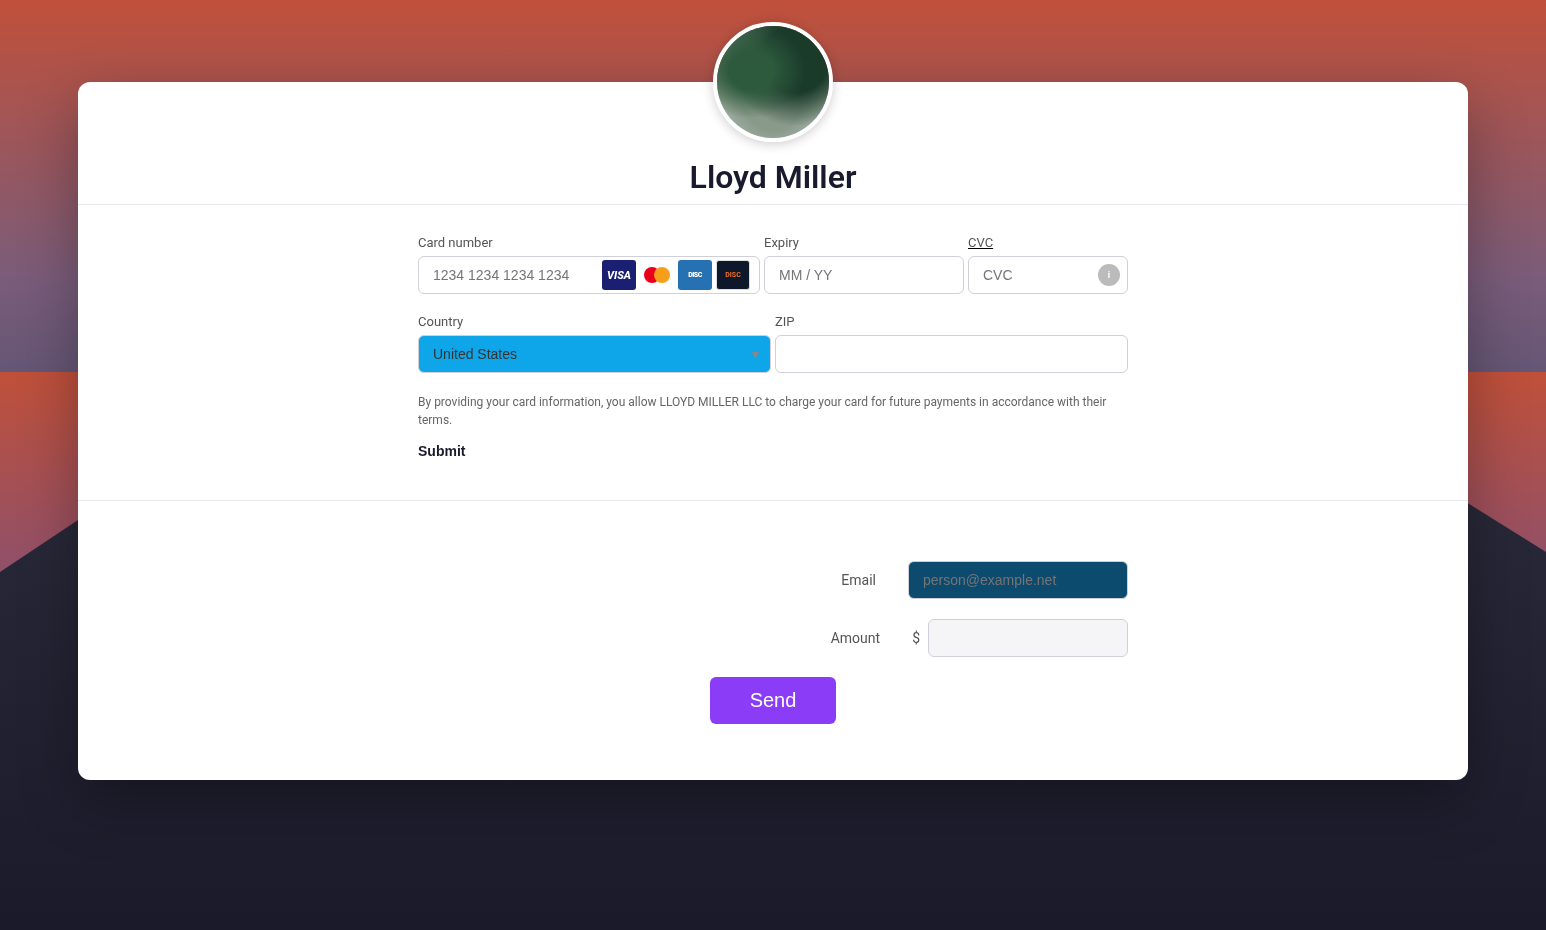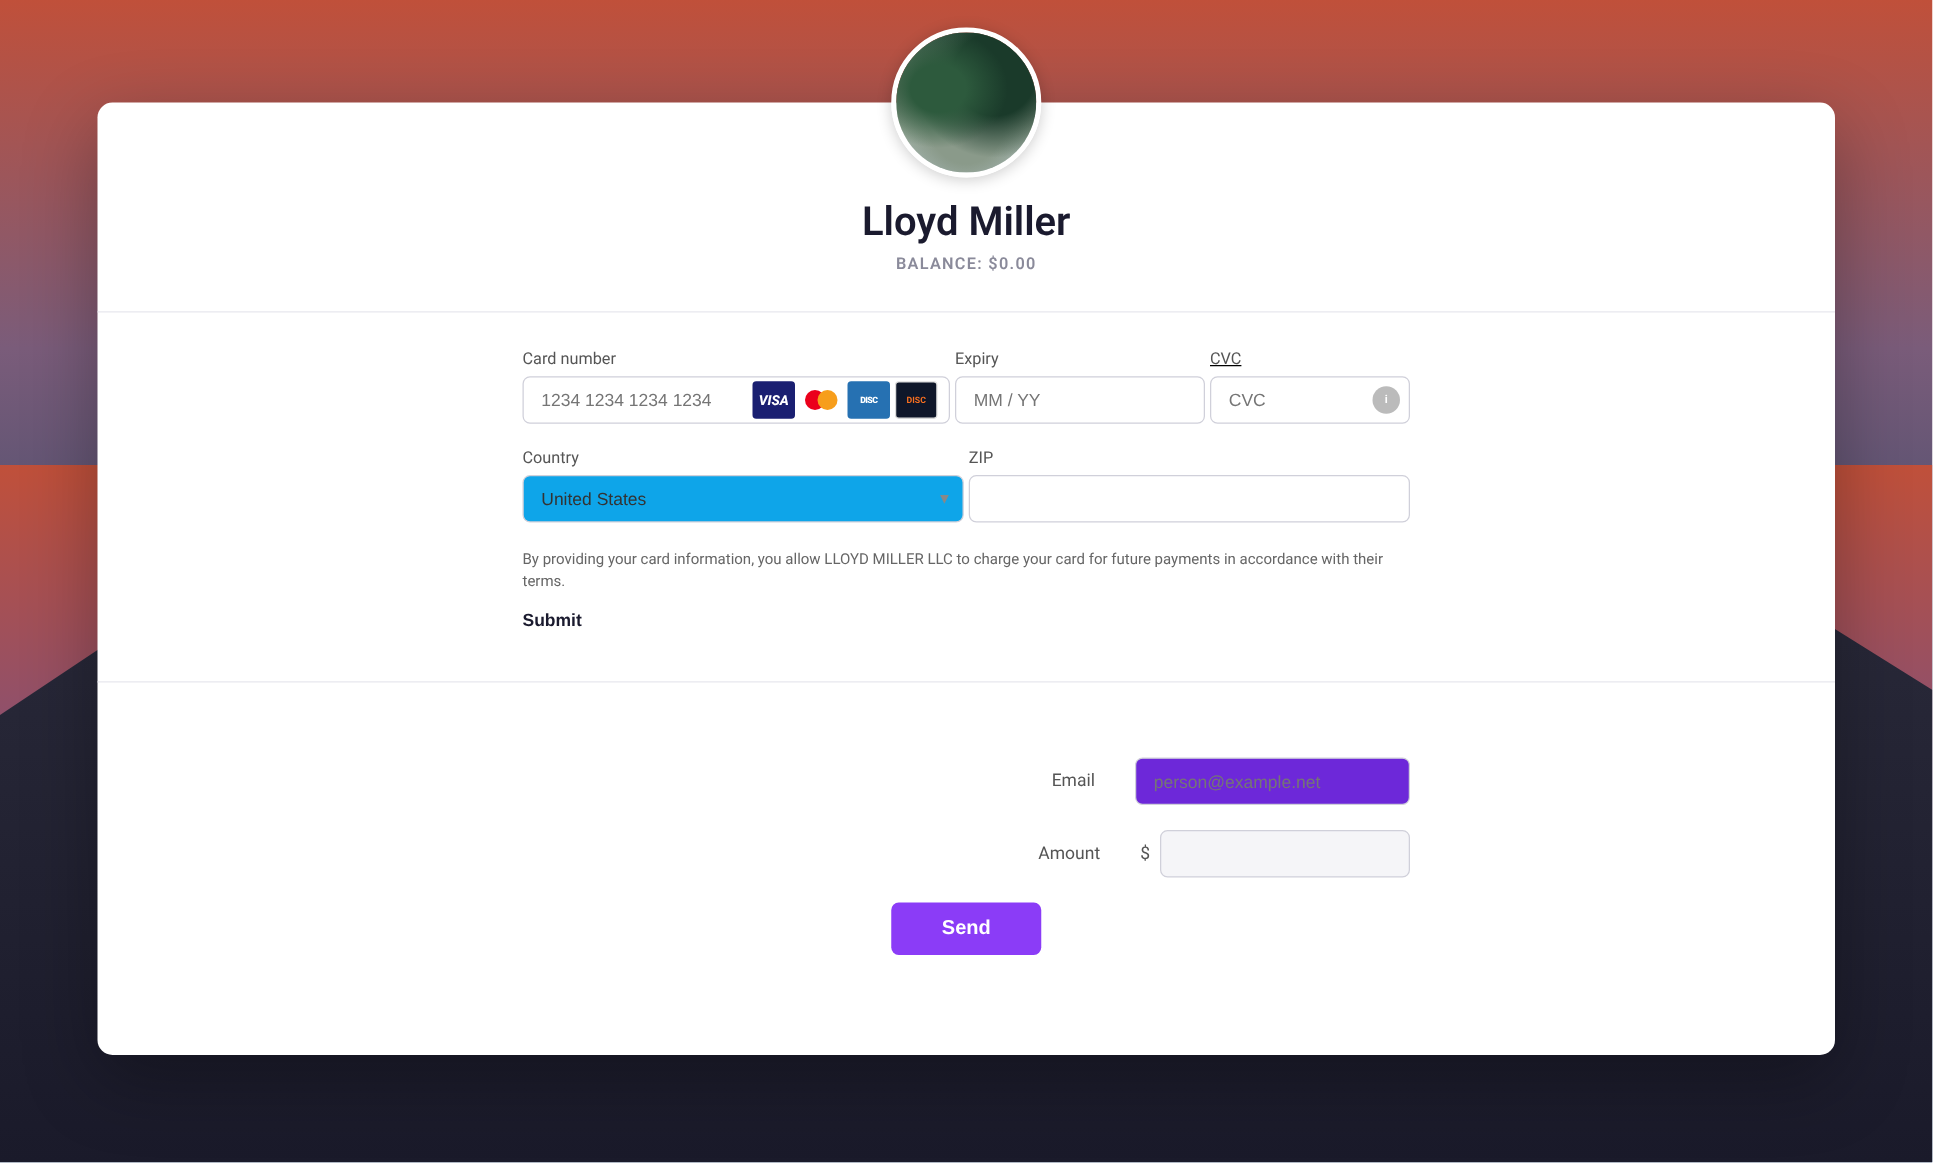--- a/index.html
+++ b/index.html
@@ -32,21 +32,21 @@
     .modal-container {
       position: absolute;
       top: 82px;
       left: 50%;
       transform: translateX(-50%);
       width: 1390px;
       background: #ffffff;
       border-radius: 12px;
       z-index: 10;
       box-shadow: 0 20px 60px rgba(0,0,0,0.3);
-      padding-bottom: 64px;
+      padding-bottom: 40px;
     }
 
     .avatar-wrapper {
       display: flex;
       justify-content: center;
       margin-top: -60px;
       margin-bottom: 16px;
     }
 
     .avatar {
@@ -303,21 +303,21 @@
       text-align: right;
     }
 
     .email-input {
       width: 220px;
       padding: 10px 14px;
       border: 1px solid #d0d0da;
       border-radius: 6px;
       font-size: 14px;
       color: #aaa;
-      background: #6d28d9;
+      background: #0c4a6e;
       outline: none;
     }
 
     .amount-wrapper {
       display: flex;
       align-items: center;
       gap: 8px;
     }
 
     .dollar-sign {
@@ -335,22 +335,22 @@
       background: #f5f5f8;
       outline: none;
     }
 
     .send-btn {
       background: #8b3cf7;
       color: #fff;
       border: none;
       border-radius: 6px;
       padding: 12px 40px;
-      font-size: 16px;
-      font-weight: 700;
+      font-size: 20px;
+      font-weight: 400;
       cursor: pointer;
       display: block;
       margin: 16px auto;
       margin-top: 10px;
     }
   </style>
 </head>
 <body>
 
 <div class="bg">
@@ -382,21 +382,20 @@
 <div class="modal-container">
 
   <div class="avatar-wrapper">
     <div class="avatar">
       <div class="avatar-img"></div>
     </div>
   </div>
 
   <h1 class="user-name">Lloyd Miller</h1>
 
-  <p class="balance">BALANCE: $0.00</p>
 
   <hr class="divider">
 
   <div class="card-section">
 
     
     <div class="form-row">
 
       <div class="form-group card-number-group">
         <label>Card number</label>

